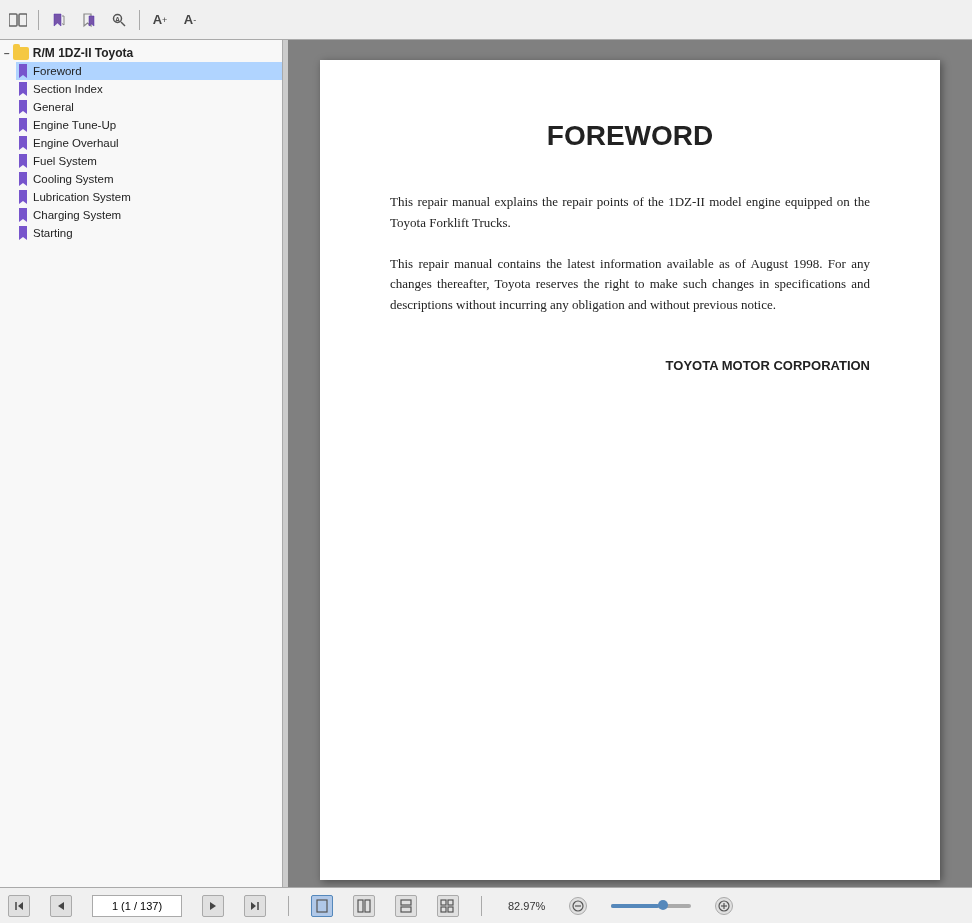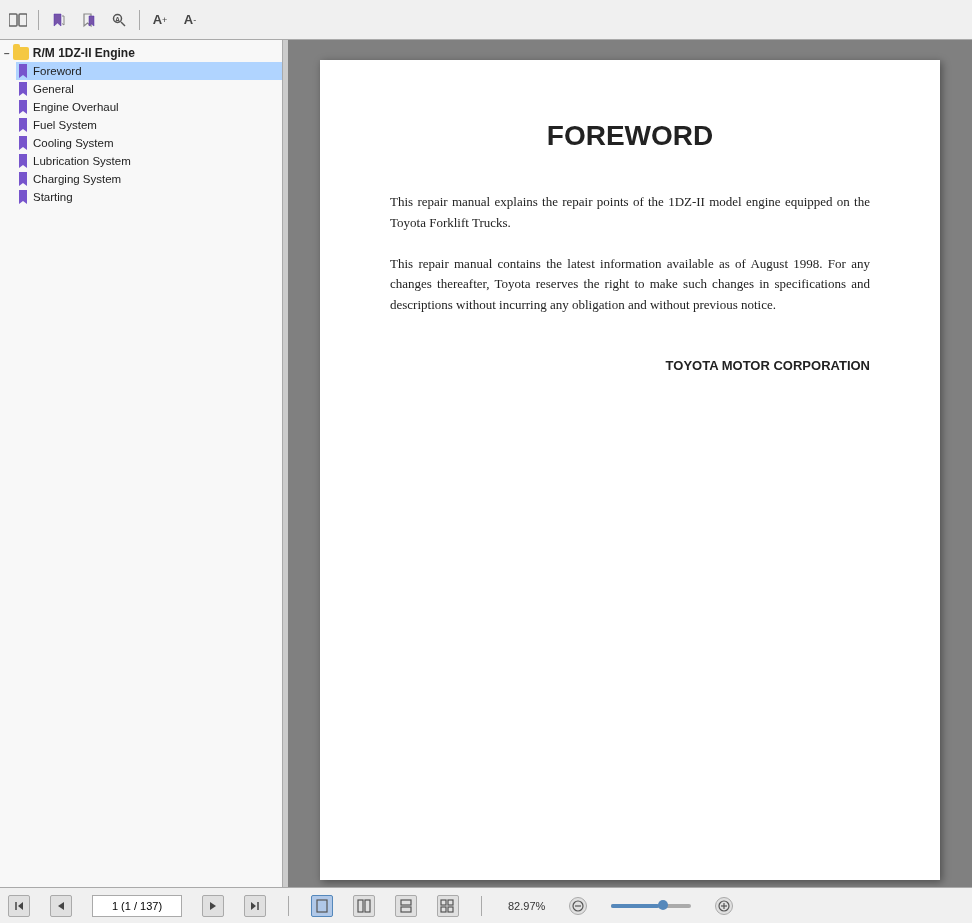--- a/index.html
+++ b/index.html
@@ -321,44 +321,60 @@
 <div class="main-area">
 
   <div class="sidebar">
     <div class="tree-area">
 
       <div class="tree-node-root">
         <span class="expand-icon">−</span>
         <span class="root-folder-icon">
           <span class="folder-icon"></span>
         </span>
-        <span>R/M 1DZ-II Engine</span>
+        <span>R/M 1DZ-II Toyota</span>
       </div>
 
       <div class="tree-children">
 
         <div class="tree-item selected">
           <span class="bookmark-icon">
             <svg viewBox="0 0 10 14">
                 <path d="M1 0h8v14l-4-3-4 3z" fill="#7755cc"></path>
               </svg>
           </span>
           <span>Foreword</span>
         </div>
 
+        <div class="tree-item">
+          <span class="bookmark-icon">
+            <svg viewBox="0 0 10 14">
+                <path d="M1 0h8v14l-4-3-4 3z" fill="#7755cc"></path>
+              </svg>
+          </span>
+          <span>Section Index</span>
+        </div>
 
         <div class="tree-item">
           <span class="bookmark-icon">
             <svg viewBox="0 0 10 14">
                 <path d="M1 0h8v14l-4-3-4 3z" fill="#7755cc"></path>
               </svg>
           </span>
           <span>General</span>
         </div>
 
+        <div class="tree-item">
+          <span class="bookmark-icon">
+            <svg viewBox="0 0 10 14">
+                <path d="M1 0h8v14l-4-3-4 3z" fill="#7755cc"></path>
+              </svg>
+          </span>
+          <span>Engine Tune-Up</span>
+        </div>
 
         <div class="tree-item">
           <span class="bookmark-icon">
             <svg viewBox="0 0 10 14">
                 <path d="M1 0h8v14l-4-3-4 3z" fill="#7755cc"></path>
               </svg>
           </span>
           <span>Engine Overhaul</span>
         </div>
 

